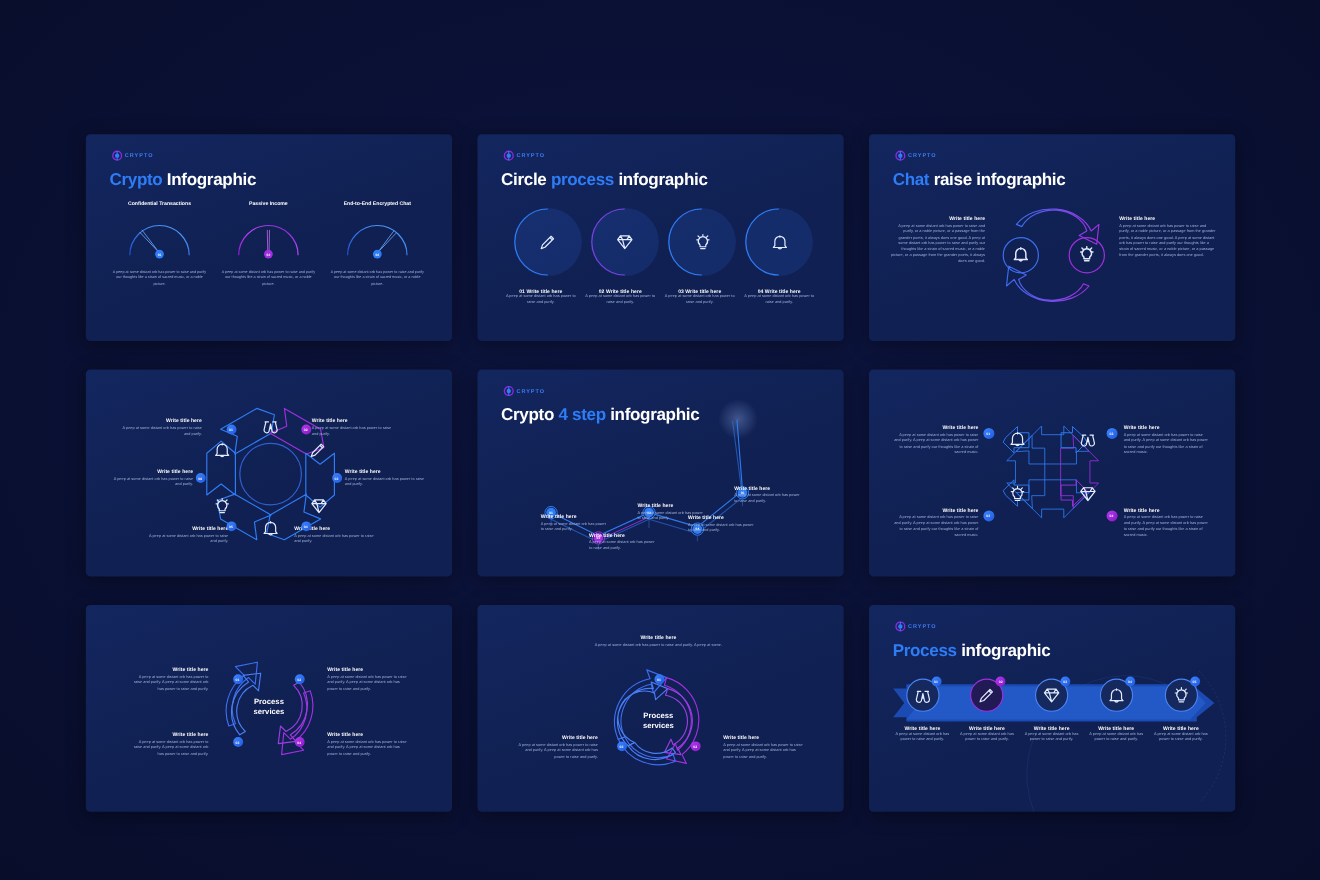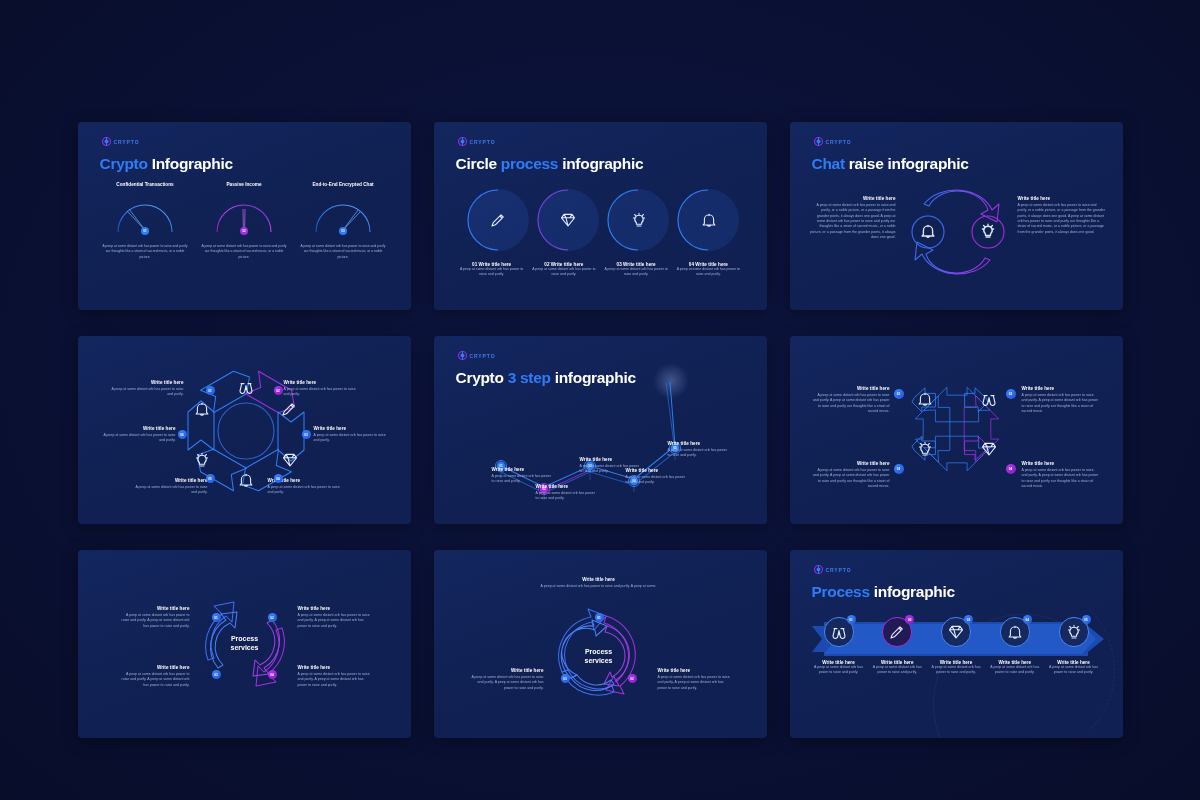--- a/index.html
+++ b/index.html
@@ -357,21 +357,21 @@
         <svg width="11" height="11" viewBox="0 0 22 22">
           <circle cx="11" cy="11" r="8" fill="none" stroke="#8a2be2" stroke-width="2.4"></circle>
           <path d="M11 2.5 L11 19.5" stroke="#3f7bf5" stroke-width="1.8"></path>
           <circle cx="11" cy="11" r="4" fill="#2e7cf6"></circle>
         </svg>
       </span>
       <span class="logo-text">CRYPTO</span>
     </div>
     <div class="title">
       <span>Crypto</span>
-      <span class="accent">3 step</span>
+      <span class="accent">4 step</span>
       <span>infographic</span>
     </div>
 
     <svg style="position:absolute;left:0;top:0;z-index:2" width="333" height="188" viewBox="0 0 333 188">
       <defs>
         <radialGradient id="glow" cx="50%" cy="50%" r="50%">
           <stop offset="0" stop-color="#4a5f96" stop-opacity=".85"></stop>
           <stop offset="1" stop-color="#4a5f96" stop-opacity="0"></stop>
         </radialGradient>
         <linearGradient id="ln1" x1="0" y1="0" x2="1" y2="0">

